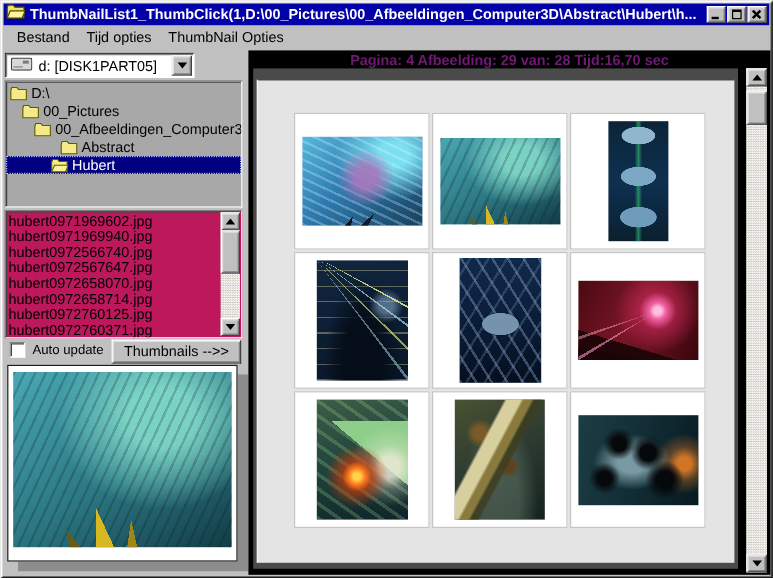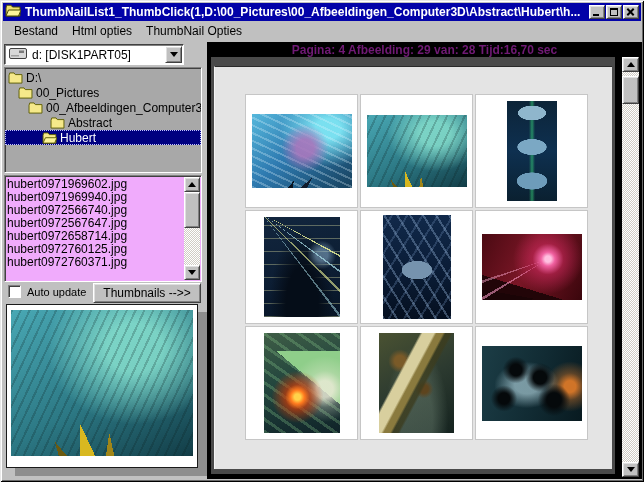--- a/index.html
+++ b/index.html
@@ -39,21 +39,21 @@
   .menubar {
     position:absolute; left:3px; top:21px; width:638px; height:19px;
     display:flex; align-items:center; font-size:12px; color:#000; padding-left:4px;
   }
   .menu-item { padding:2px 7px; }
   
   .sunken { border:1px solid; border-color:#808080 #fff #fff #808080; box-shadow: inset 1px 1px 0 #404040; }
   .raised { border:1px solid; border-color:#fff #404040 #404040 #fff; box-shadow: inset 1px 1px 0 #dfdfdf, inset -1px -1px 0 #808080; background:#c0c0c0; }
   
   .combo {
-    position:absolute; left:4px; top:44px; width:180px; height:21px; background:#fff;
+    position:absolute; left:4px; top:44px; width:158px; height:21px; background:#fff;
     border:1px solid; border-color:#404040 #fff #fff #404040;
     box-shadow: inset 1px 1px 0 #808080;
     display:flex; align-items:center; font-size:12px;
   }
   .combo .disk { margin:0 5px 0 4px; }
   .combo-arrow {
     position:absolute; right:1px; top:1px; width:17px; height:17px;
     display:flex; align-items:center; justify-content:center;
   }
   .tri-down { width:0; height:0; border-left:4px solid transparent; border-right:4px solid transparent; border-top:5px solid #000; }
@@ -63,21 +63,21 @@
     position:absolute; left:4px; top:67px; width:198px; height:106px;
     background:#a8a8a8; overflow:hidden; padding-top:2px; font-size:12px;
   }
   .trow { display:flex; align-items:center; height:15px; white-space:nowrap; }
   .trow svg { flex:0 0 auto; margin-right:3px; }
   .ind0{padding-left:3px}.ind1{padding-left:13px}.ind2{padding-left:23px}.ind3{padding-left:45px}.ind4{padding-left:37px}
   .trow.sel { background:#000080; color:#fff; outline:1px dotted #c0c0ff; outline-offset:-1px; }
   
   .filelist {
     position:absolute; left:4px; top:175px; width:198px; height:107px;
-    background:#f0abfc; font-size:12px; overflow:hidden;
+    background:#be185d; font-size:12px; overflow:hidden;
   }
   .flist-inner { position:absolute; left:2px; top:2px; right:18px; bottom:2px; }
   .frow { height:13px; line-height:13px; white-space:nowrap; }
   .dither { background-color:#e8e4dc; background-image:conic-gradient(#fff 0 25%, #d0ccc4 0 50%, #fff 0 75%, #d0ccc4 0); background-size:2px 2px; }
   .vbar { position:absolute; }
   .sbtn { position:absolute; left:0; width:100%; height:15px; display:flex; align-items:center; justify-content:center; padding:0; }
   .sthumb { position:absolute; left:0; width:100%; }
   .fl-scroll { right:1px; top:1px; bottom:1px; width:16px; }
   
   .chkrow { position:absolute; left:8px; top:285px; display:flex; align-items:center; font-size:11px; }
@@ -193,21 +193,21 @@
           <i class="glyph-max"></i>
         </button>
       <button class="wbtn">
           <i class="glyph-x"></i>
         </button>
     </span>
   </div>
 
   <div class="menubar">
     <span class="menu-item">Bestand</span>
-    <span class="menu-item">Html opties</span>
+    <span class="menu-item">Tijd opties</span>
     <span class="menu-item">ThumbNail Opties</span>
   </div>
 
   <div class="combo">
     <span class="disk">
       <svg width="18" height="11" viewBox="0 0 18 11">
           <rect x="0.5" y="0.5" width="17" height="10" rx="1.5" fill="#d8d8d8" stroke="#404040"></rect>
           <rect x="10" y="2.5" width="5" height="2.5" fill="#7a7a7a"></rect>
           <rect x="2" y="7" width="8" height="1.5" fill="#a0a0a0"></rect>
         </svg>
@@ -251,20 +251,21 @@
       <span>Hubert</span>
     </div>
   </div>
 
   <div class="filelist sunken">
     <div class="flist-inner">
       <div class="frow">hubert0971969602.jpg</div>
       <div class="frow">hubert0971969940.jpg</div>
       <div class="frow">hubert0972566740.jpg</div>
       <div class="frow">hubert0972567647.jpg</div>
+      <div class="frow">hubert0972658070.jpg</div>
       <div class="frow">hubert0972658714.jpg</div>
       <div class="frow">hubert0972760125.jpg</div>
       <div class="frow">hubert0972760371.jpg</div>
     </div>
     <div class="vbar fl-scroll dither">
       <button class="sbtn raised" style="top:0">
           <i class="tri-up"></i>
         </button>
       <div class="sthumb raised"></div>
       <button class="sbtn raised" style="bottom:0">

